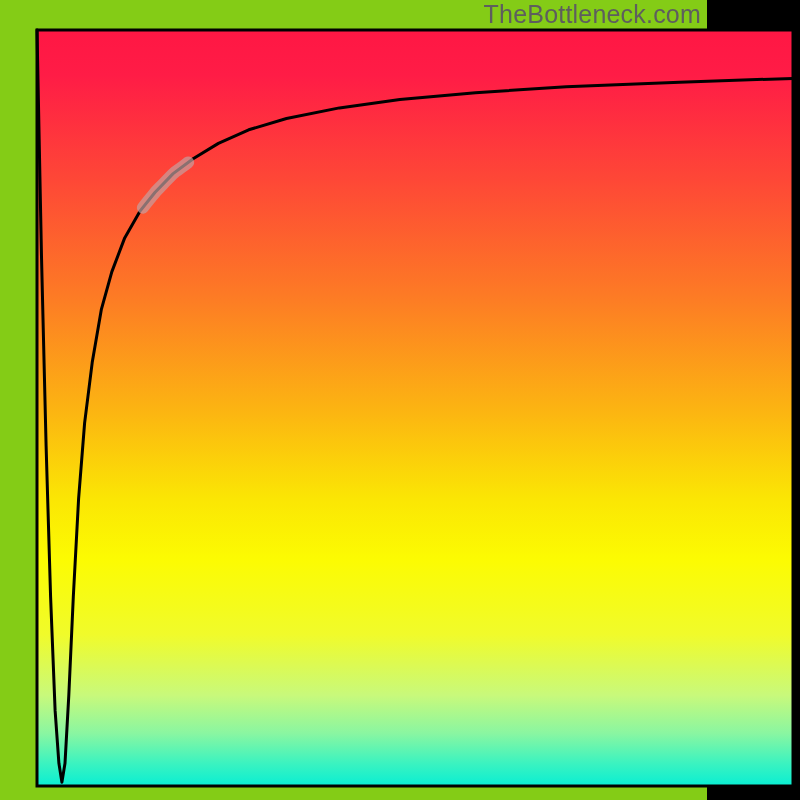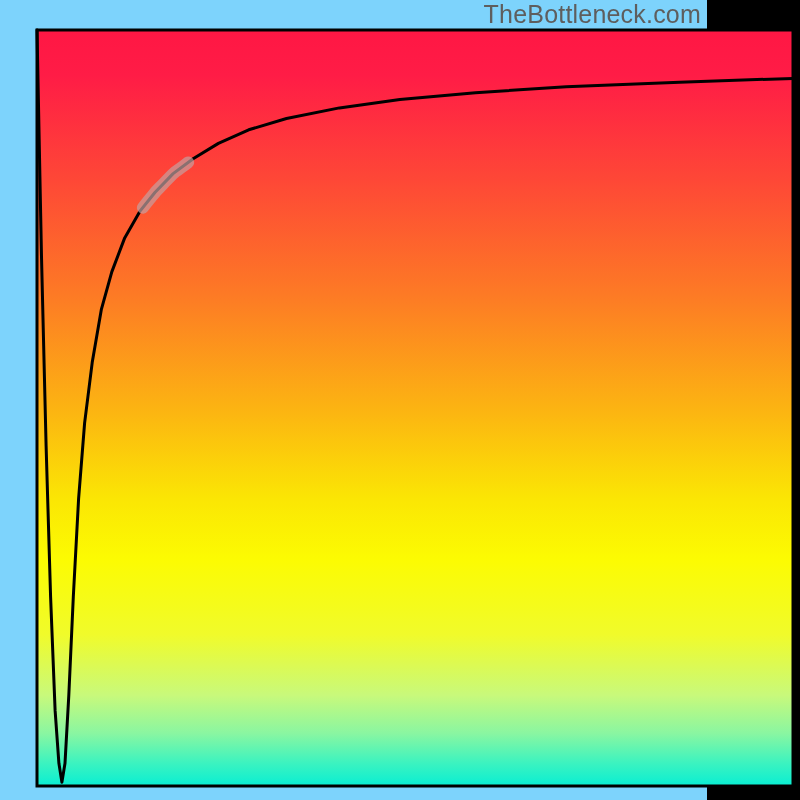--- a/index.html
+++ b/index.html
@@ -7,21 +7,21 @@
     padding: 0;
     width: 800px;
     height: 800px;
     background: #000;
     font-family: Arial, Helvetica, sans-serif;
   }
   .frame {
     position: relative;
     width: 707px;
     height: 800px;
-    background: #7dd3fc;
+    background: #84cc16;
   }
   .watermark {
     position: absolute;
     top: 0px;
     right: 6px;
     color: #5e5e5e;
     font-size: 25px;
     font-weight: 400;
     letter-spacing: 0.2px;
     z-index: 10;

